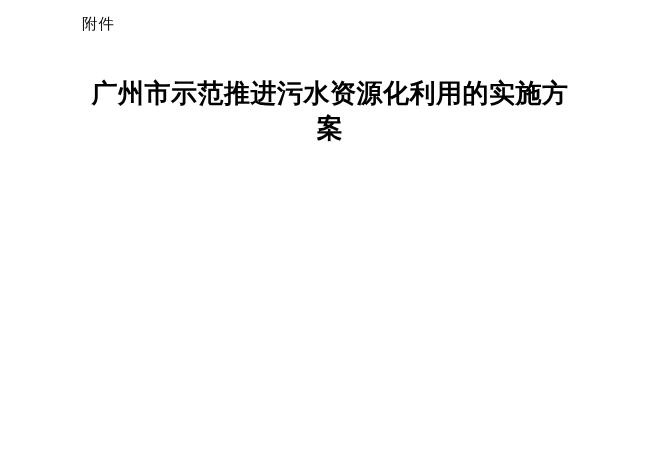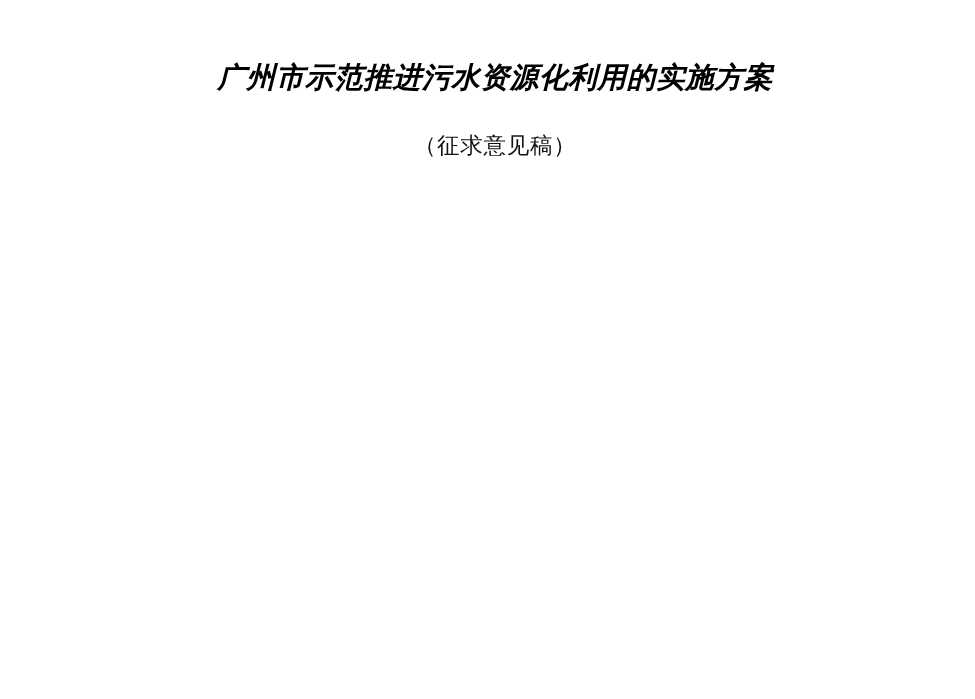--- a/index.html
+++ b/index.html
@@ -24,26 +24,25 @@
   .attachment-label {
     margin-top: 14px;
     font-size: 15.5px;
     letter-spacing: 1px;
     line-height: 1.4;
     color: #111;
   }
   .doc-title {
     margin-top: 40px;
     text-align: center;
-    font-size: 19px;
+    font-size: 26px;
     font-weight: bold;
     letter-spacing: 0.5px;
     color: #000;
     line-height: 1.35;
-    font-style: italic;
   }
   .doc-subtitle {
     margin-top: 22px;
     text-align: center;
     font-size: 15px;
     letter-spacing: 0.5px;
     color: #111;
   }
   .body-block {
     margin-top: 36px;
@@ -56,19 +55,19 @@
     text-indent: 2em;
     letter-spacing: 0.2px;
     color: #111;
   }
 </style>
 </head>
 <body>
 
 <div class="page">
 
+  <div class="attachment-label">附件</div>
 
   <h1 class="doc-title">广州市示范推进污水资源化利用的实施方案</h1>
 
-  <div class="doc-subtitle">（征求意见稿）</div>
 
 
 </div>
 
 </body></html>

